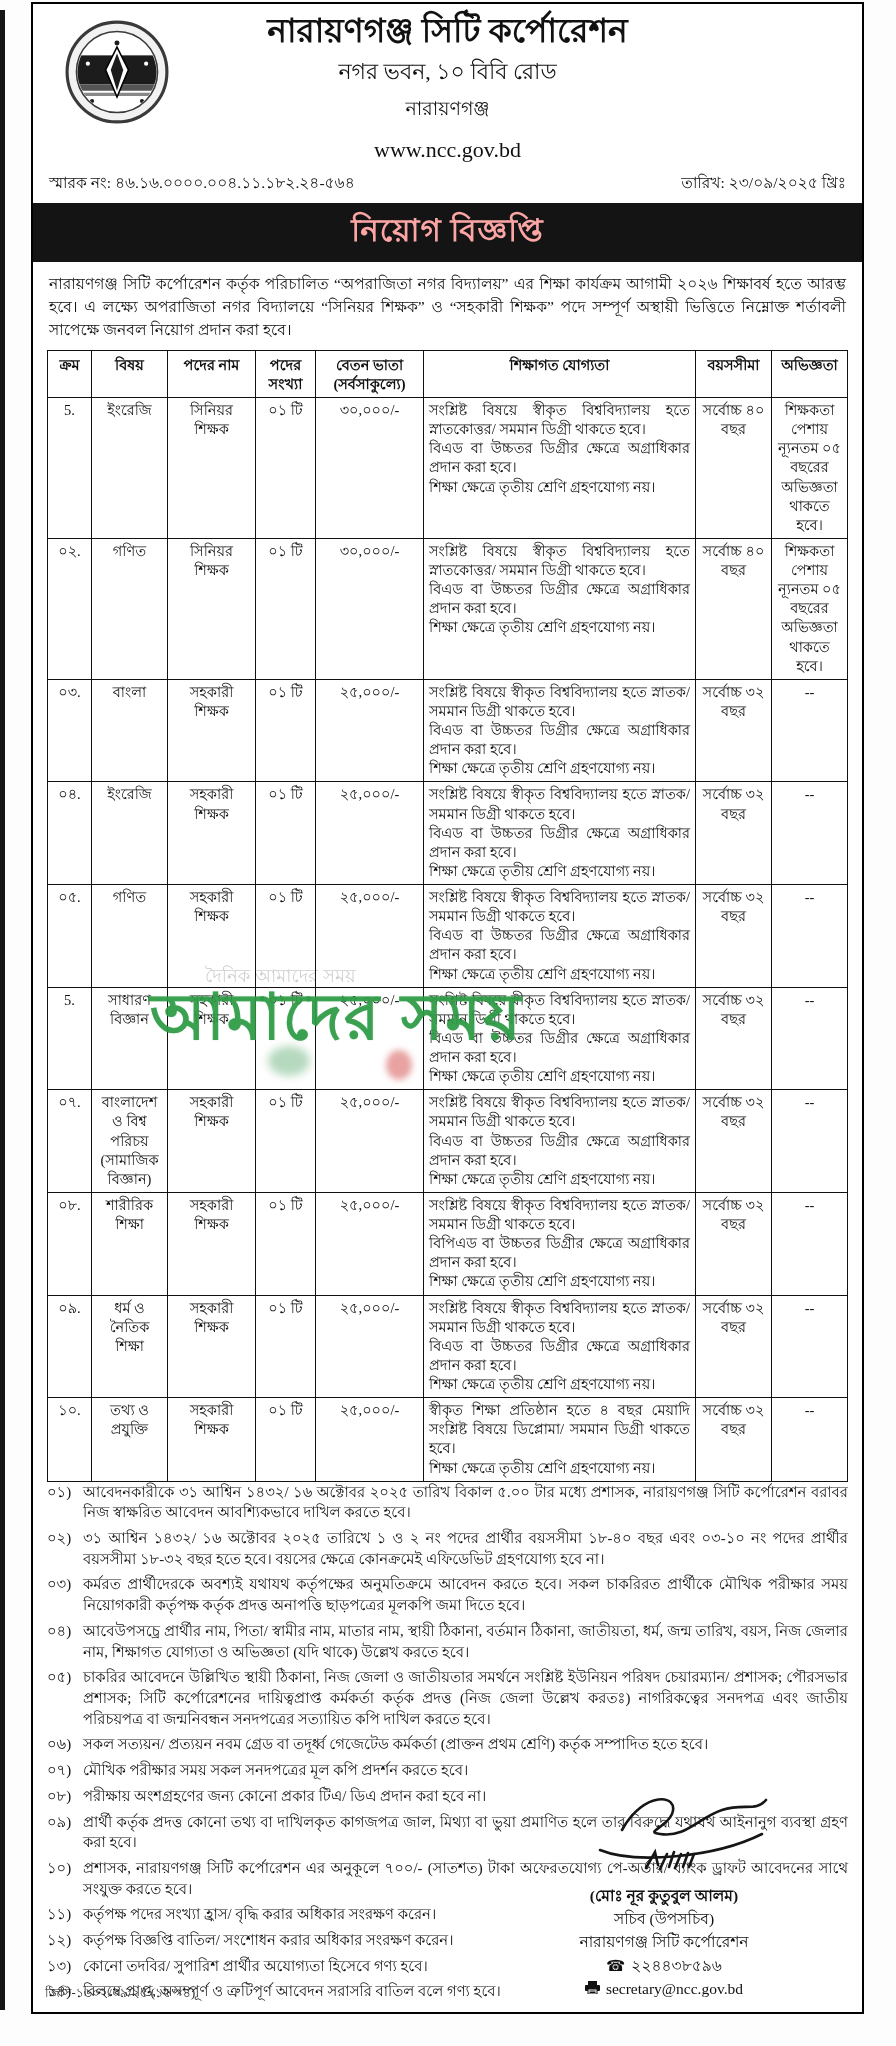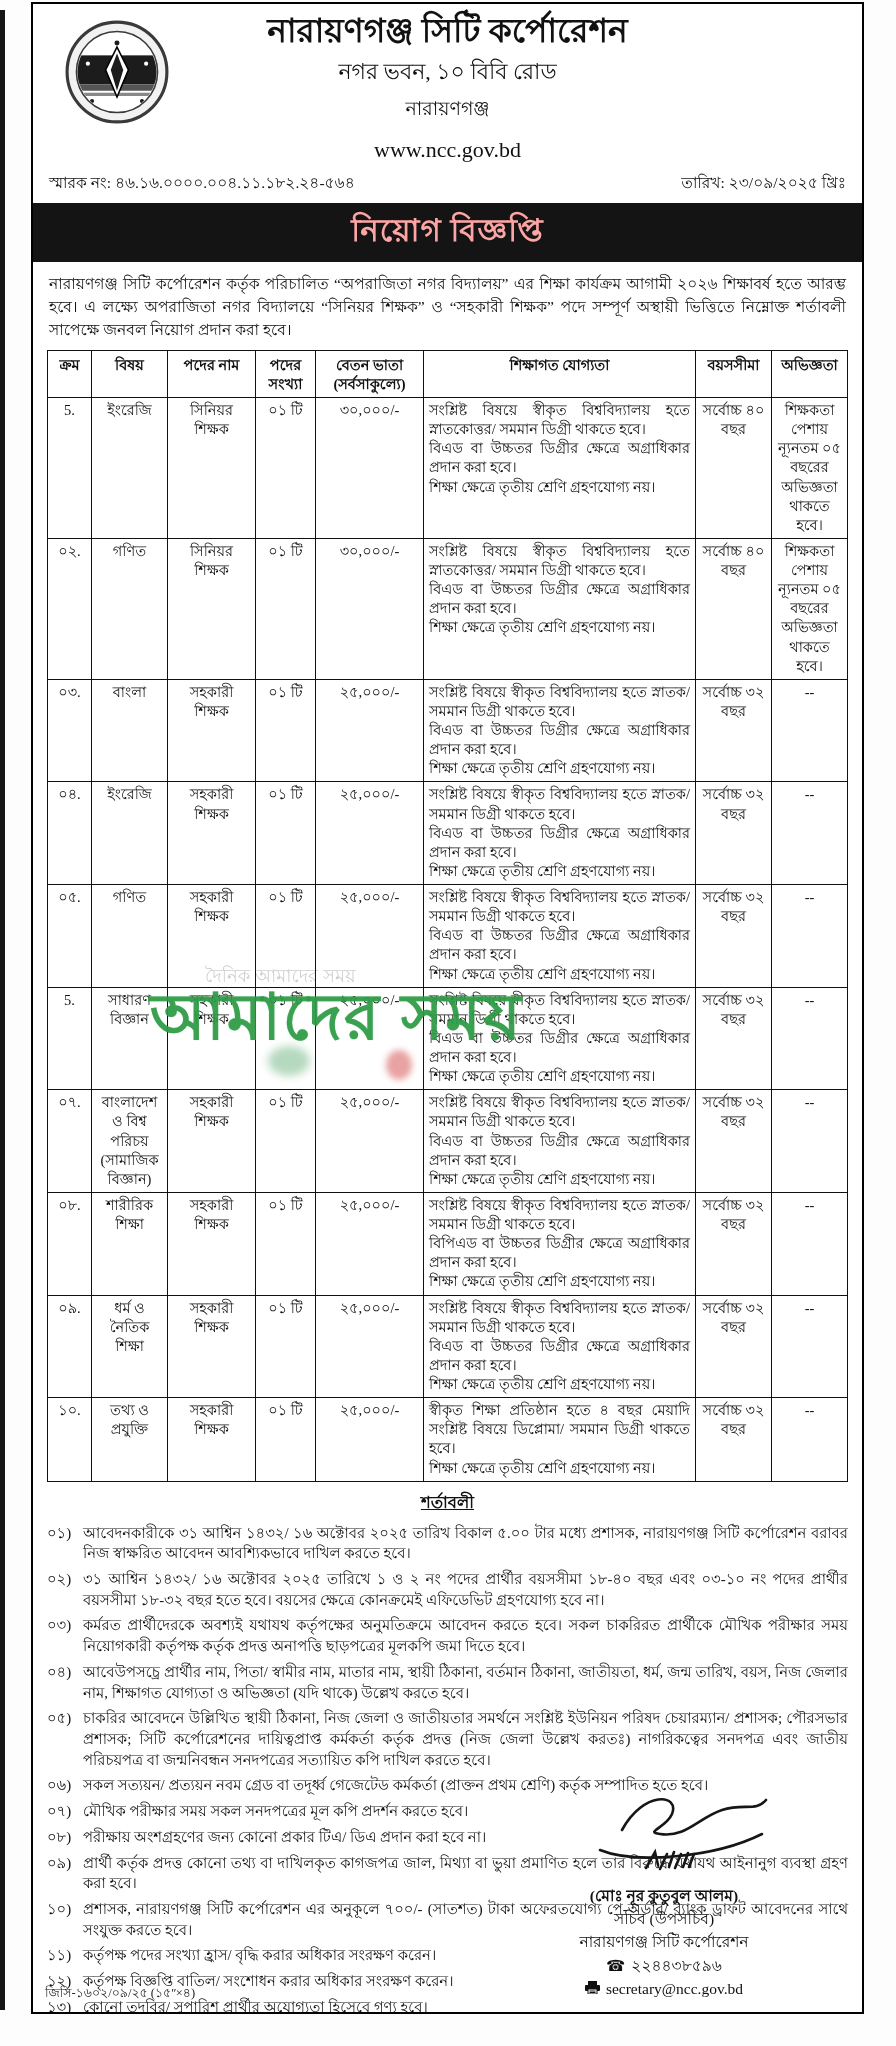--- a/index.html
+++ b/index.html
@@ -262,21 +262,20 @@
           <td class="qual">
             <div>স্বীকৃত শিক্ষা প্রতিষ্ঠান হতে ৪ বছর মেয়াদি সংশ্লিষ্ট বিষয়ে ডিপ্লোমা/ সমমান ডিগ্রী থাকতে হবে।</div>
             <div>শিক্ষা ক্ষেত্রে তৃতীয় শ্রেণি গ্রহণযোগ্য নয়।</div>
           </td>
           <td class="c">সর্বোচ্চ ৩২ বছর</td>
           <td class="c">--</td>
         </tr>
       </tbody>
   </table>
 
-  <div class="cond-title">শর্তাবলী</div>
   <div id="conditions">
       <div class="cond-item">
         <span class="cond-no">০১)</span>
         <span class="cond-text">আবেদনকারীকে ৩১ আশ্বিন ১৪৩২/ ১৬ অক্টোবর ২০২৫ তারিখ বিকাল ৫.০০ টার মধ্যে প্রশাসক, নারায়ণগঞ্জ সিটি কর্পোরেশন বরাবর নিজ স্বাক্ষরিত আবেদন আবশ্যিকভাবে দাখিল করতে হবে।</span>
       </div>
       <div class="cond-item">
         <span class="cond-no">০২)</span>
         <span class="cond-text">৩১ আশ্বিন ১৪৩২/ ১৬ অক্টোবর ২০২৫ তারিখে ১ ও ২ নং পদের প্রার্থীর বয়সসীমা ১৮-৪০ বছর এবং ০৩-১০ নং পদের প্রার্থীর বয়সসীমা ১৮-৩২ বছর হতে হবে। বয়সের ক্ষেত্রে কোনক্রমেই এফিডেভিট গ্রহণযোগ্য হবে না।</span>
       </div>
       <div class="cond-item">

